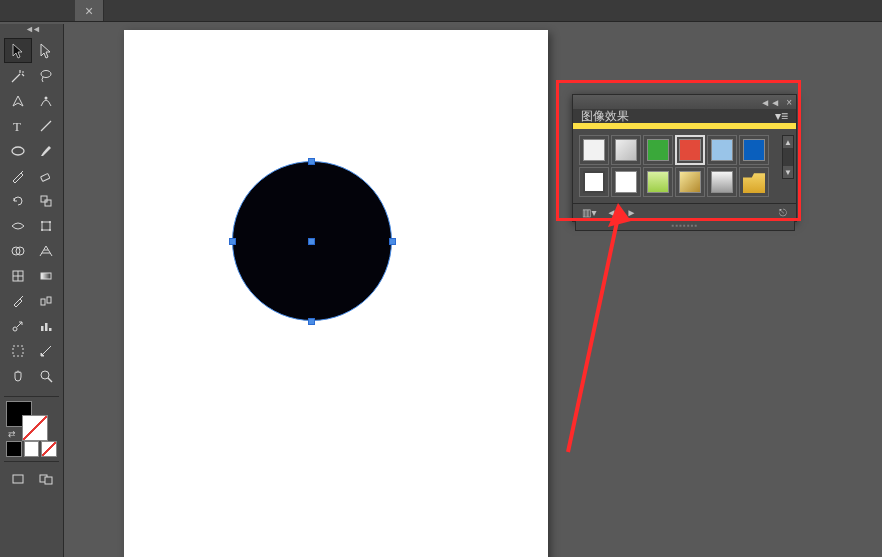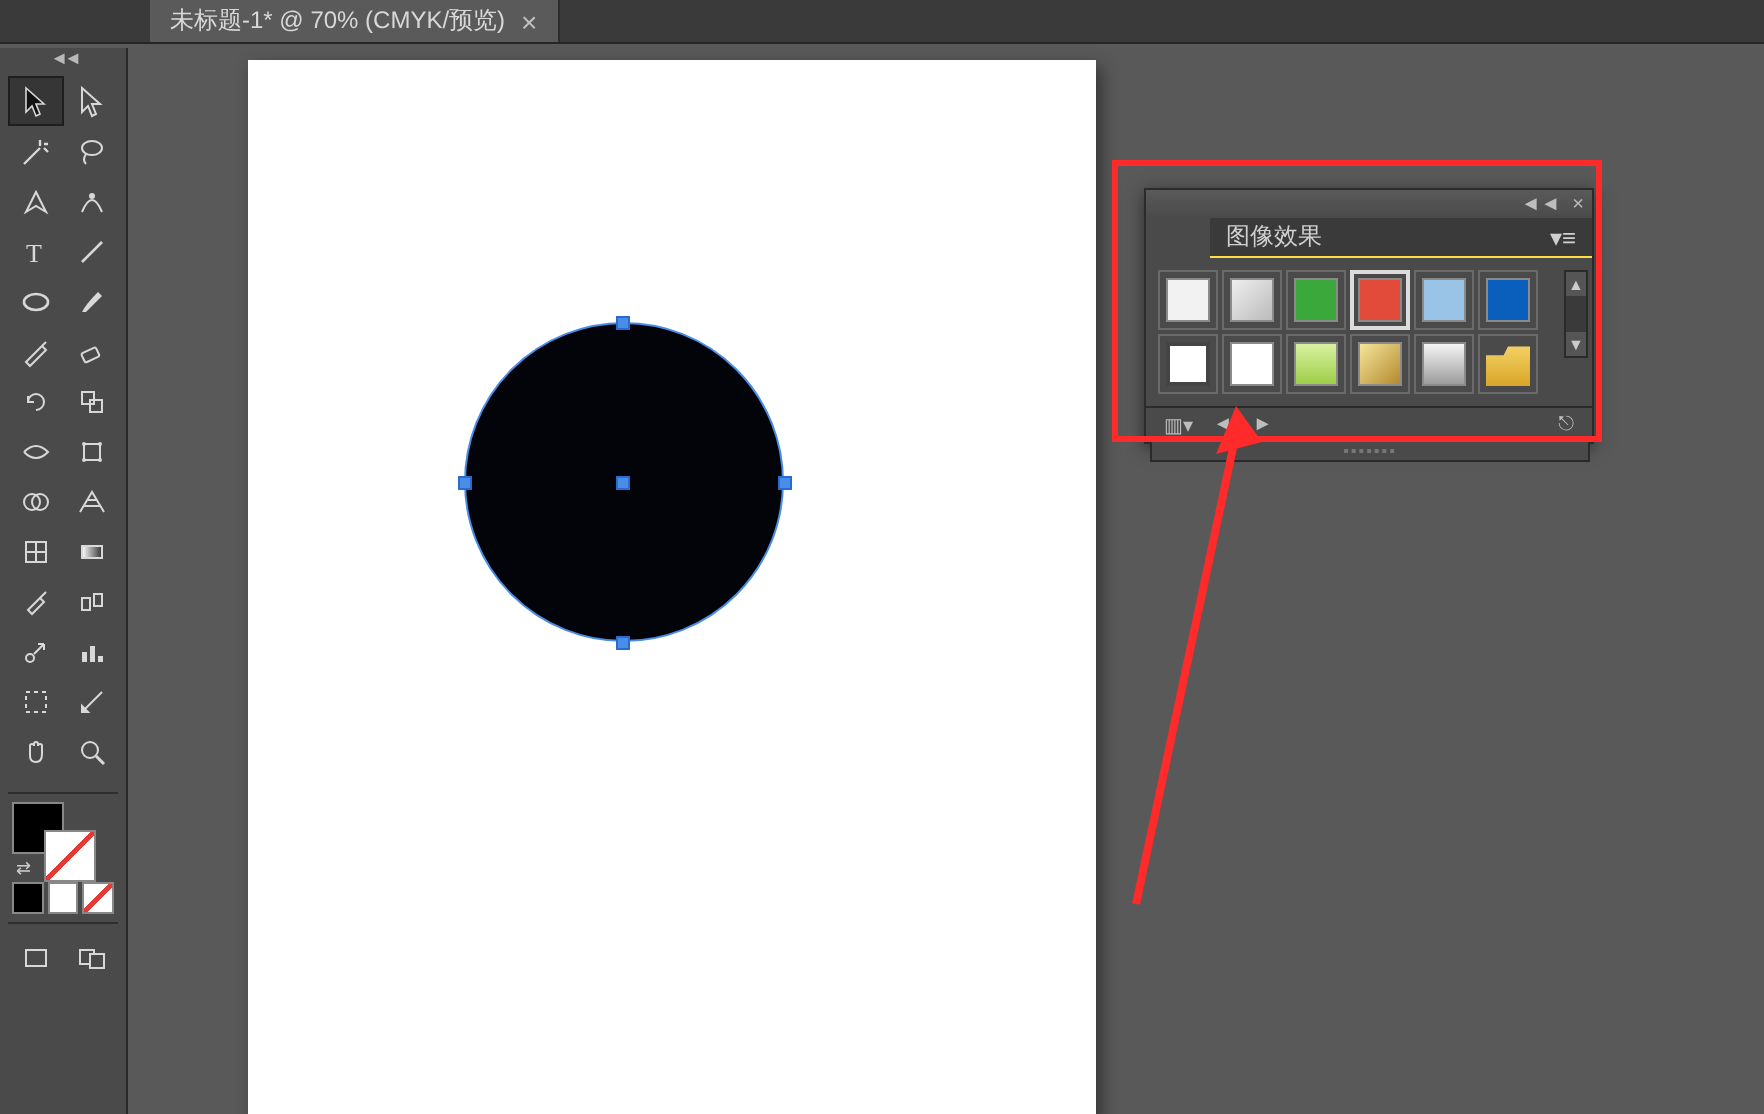--- a/index.html
+++ b/index.html
@@ -96,22 +96,21 @@
     box-shadow: 0 2px 8px rgba(0,0,0,0.5);
   }
   .panel-header {
     height: 14px; background: linear-gradient(#5a5a5a,#4a4a4a);
     display:flex; justify-content:flex-end; align-items:center;
     padding: 0 4px; gap:6px; color:#bdbdbd; font-size:10px;
   }
   .panel-tab {
     height: 20px; background:#3a3a3a; display:flex; align-items:center;
     padding:0 8px; color:#d0d0d0; font-size:12px;
-    border-bottom:1px solid #fde047;
-    margin-left:32px;
+    border-bottom:6px solid #fde047;
   }
   .panel-body { padding:6px; position:relative; }
   .style-grid {
     display:grid; grid-template-columns: repeat(6, 30px); gap:2px;
     grid-auto-rows:30px;
   }
   .style-cell {
     width:30px; height:30px; border:1px solid #6a6a6a;
     display:flex; align-items:center; justify-content:center;
   }
@@ -141,21 +140,20 @@
   }
   .grip{position:absolute; left:575px; top:221px; width:220px; height:10px;
         background:#4a4a4a;border:1px solid #2a2a2a;border-top:none;
         display:flex;align-items:center;justify-content:center;color:#777;font-size:8px;letter-spacing:1px;}
 </style>
 </head>
 <body>
 
 <div class="tabbar">
   <div class="tab">
-    <span>未标题-1* @ 70% (CMYK/预览)</span>
     <span class="tab-close">×</span>
   </div>
 </div>
 
 <div class="toolbox">
   <div class="collapse-arrows">◄◄</div>
   <div class="tool-grid">
     <div class="tool selected">
         <svg viewBox="0 0 16 16">
           <path d="M3 1 L3 13 L6 10 L8 15 L10 14 L8 9 L12 9 Z" fill="#111" stroke="#d8d8d8" stroke-width="0.8"></path>

